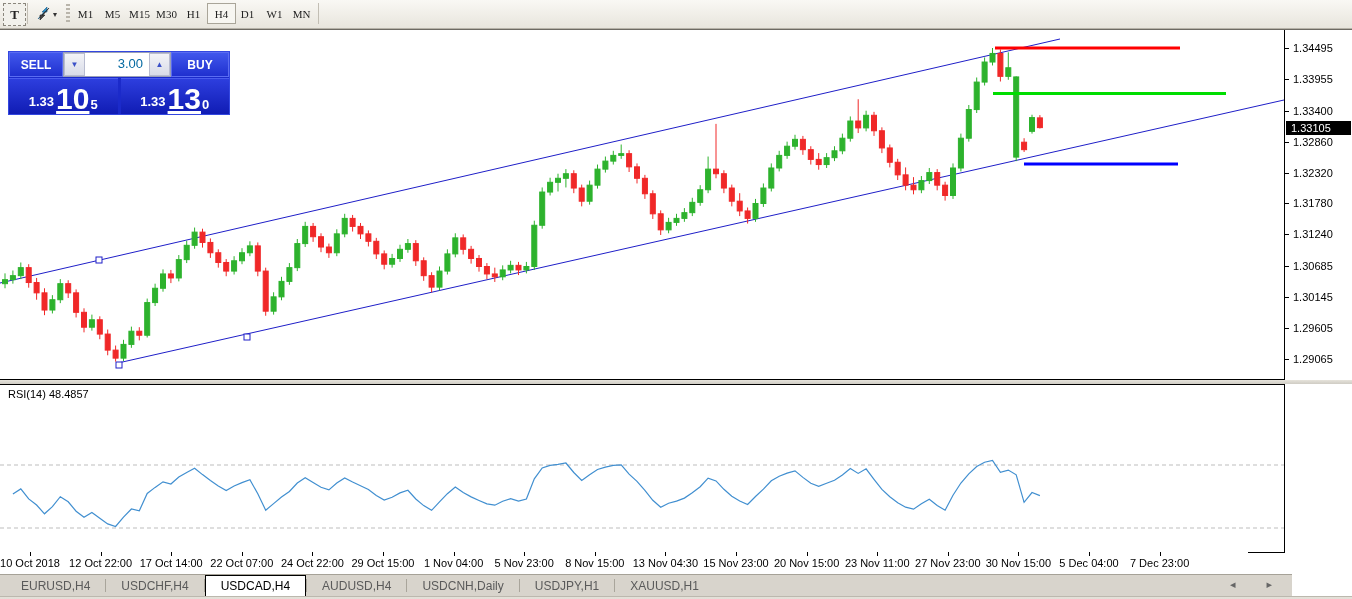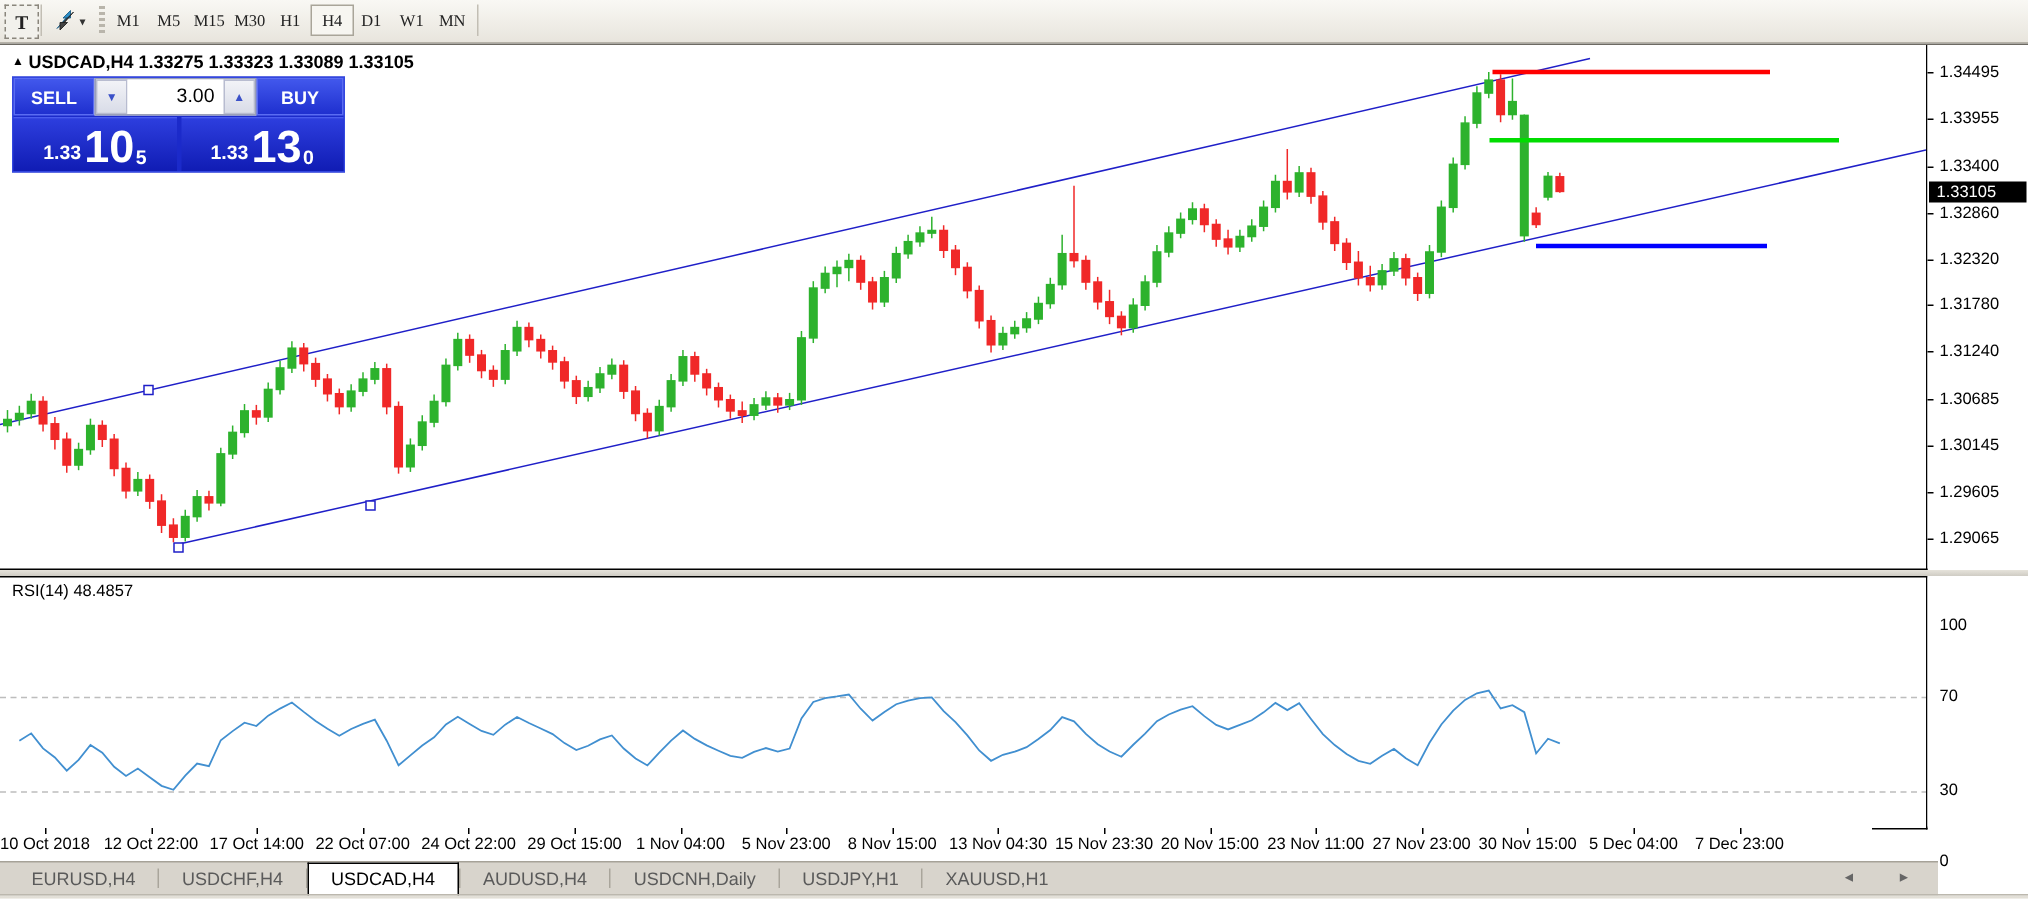--- a/index.html
+++ b/index.html
@@ -67,26 +67,26 @@
   #tradepanel{position:absolute;left:8px;top:21px;width:220px;height:62px;background:#1b2aca;
     border:1px solid #3347e0;}
   #tp-row1{position:absolute;left:0;top:0;width:220px;height:16px;display:flex;}
   .tp-btn{background:linear-gradient(#4157ec,#1f30cf);color:#fff;font-size:12px;font-weight:bold;
     display:flex;align-items:center;justify-content:center;border:1px solid #5a6cf2;}
   #sell-btn{width:52px;height:23px;}
   #buy-btn{width:56px;height:23px;}
   #tp-spinner{flex:1;display:flex;background:#fff;border:1px solid #9aa0b8;height:23px;}
   .spin-btn{width:19px;background:linear-gradient(#f2f3f7,#d9dce8);border:1px solid #b8bcd0;
     color:#3a50c8;font-size:8px;display:flex;align-items:center;justify-content:center;}
-  #tp-volume{flex:1;font-size:13px;color:#000000;text-align:right;padding:3px 6px 0 0;background:#fff;}
+  #tp-volume{flex:1;font-size:13px;color:#0369a1;text-align:right;padding:3px 6px 0 0;background:#fff;}
   #tp-row2{position:absolute;left:0;top:26px;width:220px;height:36px;display:flex;gap:3px;}
   .quote{flex:1;background:linear-gradient(#2d3ede,#101cb4);border-top:1px solid #4a5cee;
     color:#fff;display:flex;align-items:flex-end;justify-content:center;padding-bottom:2px;}
   .quote .small{font-size:13px;font-weight:bold;margin:0 2px 3px 0;}
-  .quote .big{font-size:30px;font-weight:bold;line-height:26px;}
+  .quote .big{font-size:30px;font-weight:bold;line-height:26px;text-decoration:underline;}
   .quote .sup{font-size:13px;font-weight:bold;vertical-align:14px;margin-left:1px;}
 </style>
 </head>
 <body>
 
 <div id="app">
 
   <div id="toolbar">
     <div id="tool-text" class="tbtn">T</div>
     <div class="tb-sep" style="left:27px"></div>
@@ -382,23 +382,20 @@
           <line x1="1024.1" y1="108.20618556701119" x2="1024.1" y2="121.95189003436491" stroke="#f02828" stroke-width="1"></line>
           <rect x="1021.5999999999999" y="112.21534936998899" width="5" height="7.445589919817181" fill="#f02828" stroke="#f02828"></rect>
           <line x1="1032" y1="84.72394043528156" x2="1032" y2="103.62428407789244" stroke="#2db22d" stroke-width="1"></line>
           <rect x="1029.5" y="87.58762886598" width="5" height="13.745704467353704" fill="#2db22d" stroke="#2db22d"></rect>
           <line x1="1039.9" y1="85.12485681557948" x2="1039.9" y2="98.52691867124962" stroke="#f02828" stroke-width="1"></line>
           <rect x="1037.4" y="87.87399770904919" width="5" height="9.736540664375923" fill="#f02828" stroke="#f02828"></rect>
           <line x1="995" y1="18" x2="1180" y2="18" stroke="#ff0000" stroke-width="3"></line>
           <line x1="993" y1="63.53264604811068" x2="1226" y2="63.53264604811068" stroke="#00dd00" stroke-width="3"></line>
           <line x1="1024" y1="133.97938144329956" x2="1178" y2="133.97938144329956" stroke="#0000ff" stroke-width="3"></line>
         </svg>
-      <div id="chart-title">
-        <span class="tri">▲</span><span>USDCAD,H4 1.33275 1.33323 1.33089 1.33105</span>
-      </div>
 
       <div id="tradepanel">
         <div id="tp-row1">
           <div id="sell-btn" class="tp-btn">SELL</div>
           <div id="tp-spinner">
             <div class="spin-btn">▼</div>
             <div id="tp-volume">3.00</div>
             <div class="spin-btn">▲</div>
           </div>
           <div id="buy-btn" class="tp-btn">BUY</div>
@@ -447,26 +444,20 @@
     <div id="divider"></div>
 
     <div id="rsiplot">
       <svg id="rsisvg" width="1284" height="167">
           <line x1="0" x2="1284" y1="80" y2="80" stroke="#bdbdbd" stroke-dasharray="4,3"></line>
           <line x1="0" x2="1284" y1="143" y2="143" stroke="#bdbdbd" stroke-dasharray="4,3"></line>
           <polyline points="12.9,108.9 20.8,103.9 28.7,113.9 36.6,120.0 44.5,128.8 52.4,121.6 60.3,111.7 68.2,116.8 76.1,126.2 84.0,132.3 91.9,127.4 99.8,133.2 107.7,138.9 115.6,141.5 123.5,132.1 131.4,124.0 139.3,125.8 147.2,108.5 155.1,102.4 163.0,96.8 170.9,99.0 178.8,92.1 186.7,87.4 194.6,83.3 202.5,89.6 210.4,95.6 218.3,100.9 226.2,105.5 234.1,101.0 242.0,97.6 249.9,94.8 257.8,108.8 265.7,125.2 273.6,118.6 281.5,112.0 289.4,106.5 297.3,98.0 305.2,92.8 313.1,97.6 321.0,102.3 328.9,104.9 336.8,98.1 344.7,93.0 352.6,97.0 360.5,100.7 368.4,104.4 376.3,110.4 384.2,115.0 392.1,112.2 400.0,107.9 407.9,105.3 415.8,114.0 423.7,120.6 431.6,125.3 439.5,116.8 447.4,108.7 455.3,102.0 463.2,107.6 471.1,111.9 479.0,115.5 486.9,118.9 494.8,120.2 502.7,116.3 510.6,113.7 518.5,116.1 526.4,114.0 534.3,93.9 542.2,83.0 550.1,80.4 558.0,79.3 565.9,78.0 573.8,87.5 581.7,95.4 589.6,89.7 597.5,84.5 605.4,82.1 613.3,80.4 621.2,79.9 629.1,89.1 637.0,96.4 644.9,105.3 652.8,115.3 660.7,122.2 668.6,118.2 676.5,116.1 684.4,113.1 692.3,107.7 700.2,101.7 708.1,93.1 716.0,95.9 723.9,104.3 731.8,111.2 739.7,116.0 747.6,119.5 755.5,111.5 763.4,104.1 771.3,95.8 779.2,91.3 787.1,88.1 795.0,85.8 802.9,92.4 810.8,98.3 818.7,101.3 826.6,98.2 834.5,95.2 842.4,89.9 850.3,83.6 858.2,88.4 866.1,83.8 874.0,94.3 881.9,104.4 889.8,111.7 897.7,117.7 905.6,122.2 913.5,124.2 921.4,118.8 929.3,114.3 937.2,120.5 945.1,125.2 953.0,110.2 960.9,98.0 968.8,88.8 976.7,81.6 984.6,77.2 992.5,75.4 1000.4,87.3 1008.3,85.1 1016.2,89.8 1024.1,117.3 1032.0,107.5 1039.9,110.6" fill="none" stroke="#418fd0" stroke-width="1.2"></polyline>
         </svg>
       <div id="rsi-label">RSI(14) 48.4857</div>
     </div>
-    <div id="rsiaxis">
-        <div class="plabel" style="top: 26.75px; position: absolute; left: 8px;">100</div>
-        <div class="plabel" style="top: 74px; position: absolute; left: 8px;">70</div>
-        <div class="plabel" style="top: 137px; position: absolute; left: 8px;">30</div>
-        <div class="plabel" style="top: 184.25px; position: absolute; left: 8px;">0</div>
-      </div>
 
     <div id="taxis">
         <div class="ttick" style="left: 30px;"></div>
         <div class="tlabel" style="left: 30px; transform: translateX(-50%);">10 Oct 2018</div>
         <div class="ttick" style="left: 100.6px;"></div>
         <div class="tlabel" style="left: 100.6px; transform: translateX(-50%);">12 Oct 22:00</div>
         <div class="ttick" style="left: 171.2px;"></div>
         <div class="tlabel" style="left: 171.2px; transform: translateX(-50%);">17 Oct 14:00</div>
         <div class="ttick" style="left: 241.8px;"></div>
         <div class="tlabel" style="left: 241.8px; transform: translateX(-50%);">22 Oct 07:00</div>
@@ -476,21 +467,21 @@
         <div class="tlabel" style="left: 383px; transform: translateX(-50%);">29 Oct 15:00</div>
         <div class="ttick" style="left: 453.6px;"></div>
         <div class="tlabel" style="left: 453.6px; transform: translateX(-50%);">1 Nov 04:00</div>
         <div class="ttick" style="left: 524.2px;"></div>
         <div class="tlabel" style="left: 524.2px; transform: translateX(-50%);">5 Nov 23:00</div>
         <div class="ttick" style="left: 594.8px;"></div>
         <div class="tlabel" style="left: 594.8px; transform: translateX(-50%);">8 Nov 15:00</div>
         <div class="ttick" style="left: 665.4px;"></div>
         <div class="tlabel" style="left: 665.4px; transform: translateX(-50%);">13 Nov 04:30</div>
         <div class="ttick" style="left: 736px;"></div>
-        <div class="tlabel" style="left: 736px; transform: translateX(-50%);">15 Nov 23:30</div>
+        <div class="tlabel" style="left: 736px; transform: translateX(-50%);">15 Nov 23:00</div>
         <div class="ttick" style="left: 806.6px;"></div>
         <div class="tlabel" style="left: 806.6px; transform: translateX(-50%);">20 Nov 15:00</div>
         <div class="ttick" style="left: 877.2px;"></div>
         <div class="tlabel" style="left: 877.2px; transform: translateX(-50%);">23 Nov 11:00</div>
         <div class="ttick" style="left: 947.8px;"></div>
         <div class="tlabel" style="left: 947.8px; transform: translateX(-50%);">27 Nov 23:00</div>
         <div class="ttick" style="left: 1018.4px;"></div>
         <div class="tlabel" style="left: 1018.4px; transform: translateX(-50%);">30 Nov 15:00</div>
         <div class="ttick" style="left: 1089px;"></div>
         <div class="tlabel" style="left: 1089px; transform: translateX(-50%);">5 Dec 04:00</div>

